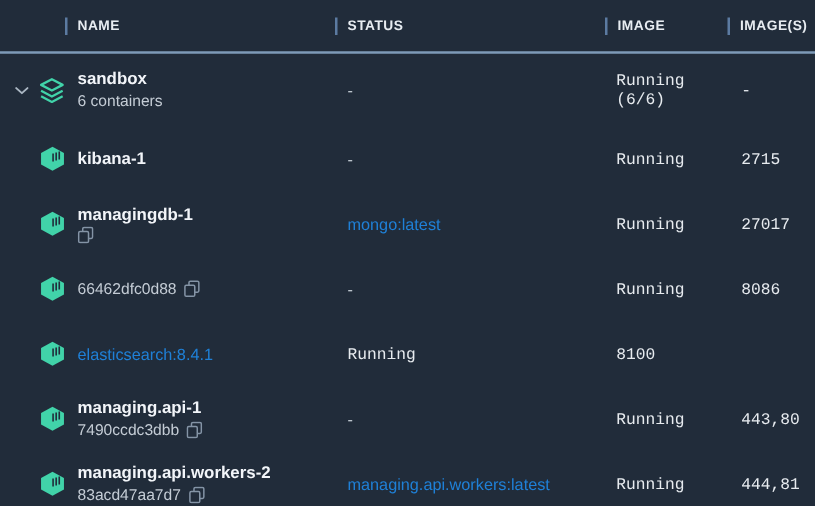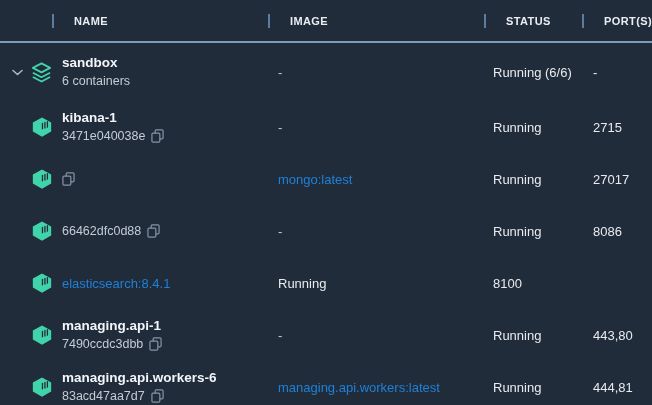--- a/index.html
+++ b/index.html
@@ -25,21 +25,21 @@
 
   
   .thead {
     display:grid;
     grid-template-columns: 52px 216px 216px 98px 1fr;
     height:43px;
     align-items:center;
     border-bottom:2px solid var(--header-line);
   }
   .th {
-    display:flex; align-items:center; gap:20px;
+    display:flex; align-items:center; gap:8px;
     font-size:11px; font-weight:bold; letter-spacing:0.4px;
     color:#e8edf2;
   }
   .col-sep { width:2px; height:14px; background:var(--col-sep); flex:0 0 2px; }
 
   
   .row {
     display:grid;
     grid-template-columns: 62px 216px 215px 100px 1fr;
     height:52px;
@@ -50,48 +50,48 @@
   .cell-toggle { display:flex; align-items:center; padding-left:12px; }
   .chev-slot { width:18px; flex:0 0 18px; display:flex; align-items:center; }
   .icon-slot { width:23px; height:23px; display:flex; align-items:center; justify-content:center; }
 
   .cell-name { display:flex; flex-direction:column; justify-content:center; line-height:18px; }
   .name { font-size:13.5px; font-weight:bold; color:var(--text-primary); }
   .sub  { font-size:12.5px; color:var(--text-secondary); display:flex; align-items:center; gap:6px; }
 
   .cell-image { font-size:13px; color:var(--text-secondary); }
   .cell-image.link { color:var(--link); cursor:pointer; }
-  .cell-status, .cell-ports { font-size:13px; color:var(--text-cell); }
+  .cell-status, .cell-ports { font-size:13px; color:var(--text-cell);font-family:Liberation Mono, monospace; }
 
   .copy-btn { display:inline-flex; align-items:center; cursor:pointer; color:var(--muted-icon); }
   .chev { color:var(--chevron); cursor:pointer; display:inline-flex; }
   .stack-icon, .box-icon { color:var(--teal); }
 </style>
 </head>
 <body>
 
 <div class="table">
 
   <div class="thead">
     <div></div>
     <div class="th">
       <span class="col-sep"></span>
       <span>NAME</span>
     </div>
     <div class="th">
       <span class="col-sep"></span>
+      <span>STATUS</span>
+    </div>
+    <div class="th">
+      <span class="col-sep"></span>
       <span>IMAGE</span>
     </div>
     <div class="th">
       <span class="col-sep"></span>
-      <span>STATUS</span>
-    </div>
-    <div class="th">
-      <span class="col-sep"></span>
-      <span>PORT(S)</span>
+      <span>IMAGE(S)</span>
     </div>
   </div>
 
   <div class="row group">
     <div class="cell-toggle">
       <span class="chev-slot">
           <span class="chev">
   <svg width="11" height="7" viewBox="0 0 11 7" fill="none" stroke="currentColor" stroke-width="1.6" stroke-linecap="round" stroke-linejoin="round">
               <polyline points="1,1.5 5.5,5.5 10,1.5"></polyline>
             </svg>
@@ -123,29 +123,20 @@
     <g stroke="#212c3a" stroke-width="1.4">
       <line x1="12.5" y1="7.5" x2="12.5" y2="14.5"></line>
       <line x1="15.2" y1="6.6" x2="15.2" y2="13.6"></line>
       <line x1="17.9" y1="5.7" x2="17.9" y2="12.7"></line>
     </g>
   </svg>
 </span>
     </div>
     <div class="cell-name">
       <span class="name">kibana-1</span>
-      <span class="sub">
-        <span>3471e040038e</span>
-        <span class="copy-btn">
-  <svg width="13" height="14" viewBox="0 0 14 15" fill="none" stroke="currentColor" stroke-width="1.3">
-    <rect x="4.5" y="1" width="8.5" height="9.5" rx="1.2"></rect>
-    <rect x="1" y="4.5" width="8.5" height="9.5" rx="1.2" fill="#212c3a"></rect>
-  </svg>
-</span>
-      </span>
     </div>
     <div class="cell-image">-</div>
     <div class="cell-status">Running</div>
     <div class="cell-ports">2715</div>
   </div>
 
   <div class="row">
     <div class="cell-toggle">
       <span class="chev-slot"></span>
       <span class="icon-slot box-icon">
@@ -153,20 +144,21 @@
     <path d="M12 1.5 L22 7 L22 17 L12 22.5 L2 17 L2 7 Z" fill="currentColor"></path>
     <g stroke="#212c3a" stroke-width="1.4">
       <line x1="12.5" y1="7.5" x2="12.5" y2="14.5"></line>
       <line x1="15.2" y1="6.6" x2="15.2" y2="13.6"></line>
       <line x1="17.9" y1="5.7" x2="17.9" y2="12.7"></line>
     </g>
   </svg>
 </span>
     </div>
     <div class="cell-name">
+      <span class="name">managingdb-1</span>
       <span class="sub">
         <span class="copy-btn">
   <svg width="13" height="14" viewBox="0 0 14 15" fill="none" stroke="currentColor" stroke-width="1.3">
     <rect x="4.5" y="1" width="8.5" height="9.5" rx="1.2"></rect>
     <rect x="1" y="4.5" width="8.5" height="9.5" rx="1.2" fill="#212c3a"></rect>
   </svg>
 </span>
       </span>
     </div>
     <div class="cell-image link">mongo:latest</div>
@@ -262,21 +254,21 @@
     <path d="M12 1.5 L22 7 L22 17 L12 22.5 L2 17 L2 7 Z" fill="currentColor"></path>
     <g stroke="#212c3a" stroke-width="1.4">
       <line x1="12.5" y1="7.5" x2="12.5" y2="14.5"></line>
       <line x1="15.2" y1="6.6" x2="15.2" y2="13.6"></line>
       <line x1="17.9" y1="5.7" x2="17.9" y2="12.7"></line>
     </g>
   </svg>
 </span>
     </div>
     <div class="cell-name">
-      <span class="name">managing.api.workers-6</span>
+      <span class="name">managing.api.workers-2</span>
       <span class="sub">
         <span>83acd47aa7d7</span>
         <span class="copy-btn">
   <svg width="13" height="14" viewBox="0 0 14 15" fill="none" stroke="currentColor" stroke-width="1.3">
     <rect x="4.5" y="1" width="8.5" height="9.5" rx="1.2"></rect>
     <rect x="1" y="4.5" width="8.5" height="9.5" rx="1.2" fill="#212c3a"></rect>
   </svg>
 </span>
       </span>
     </div>

